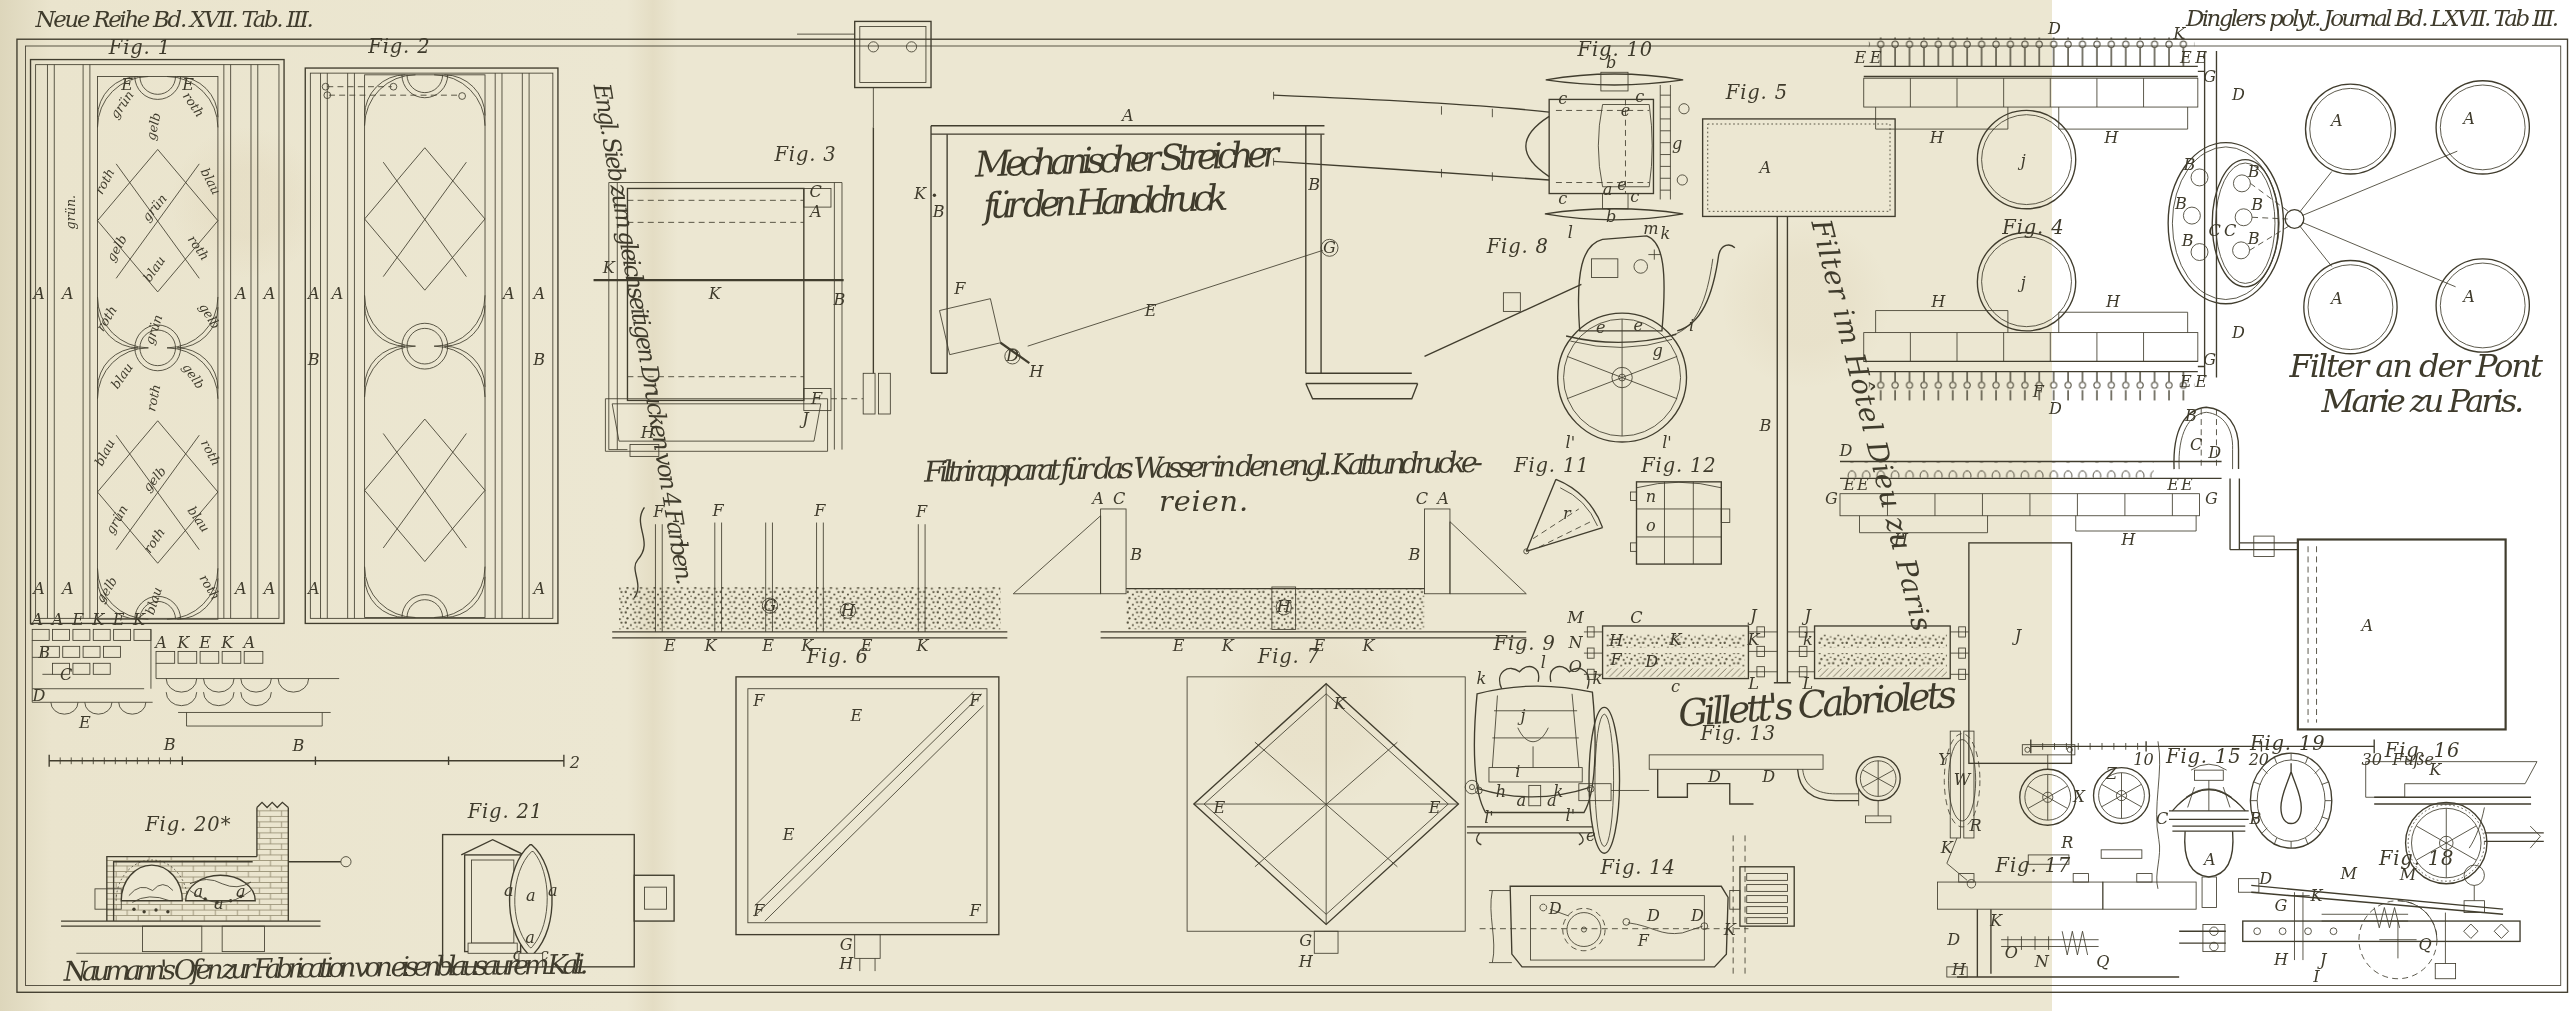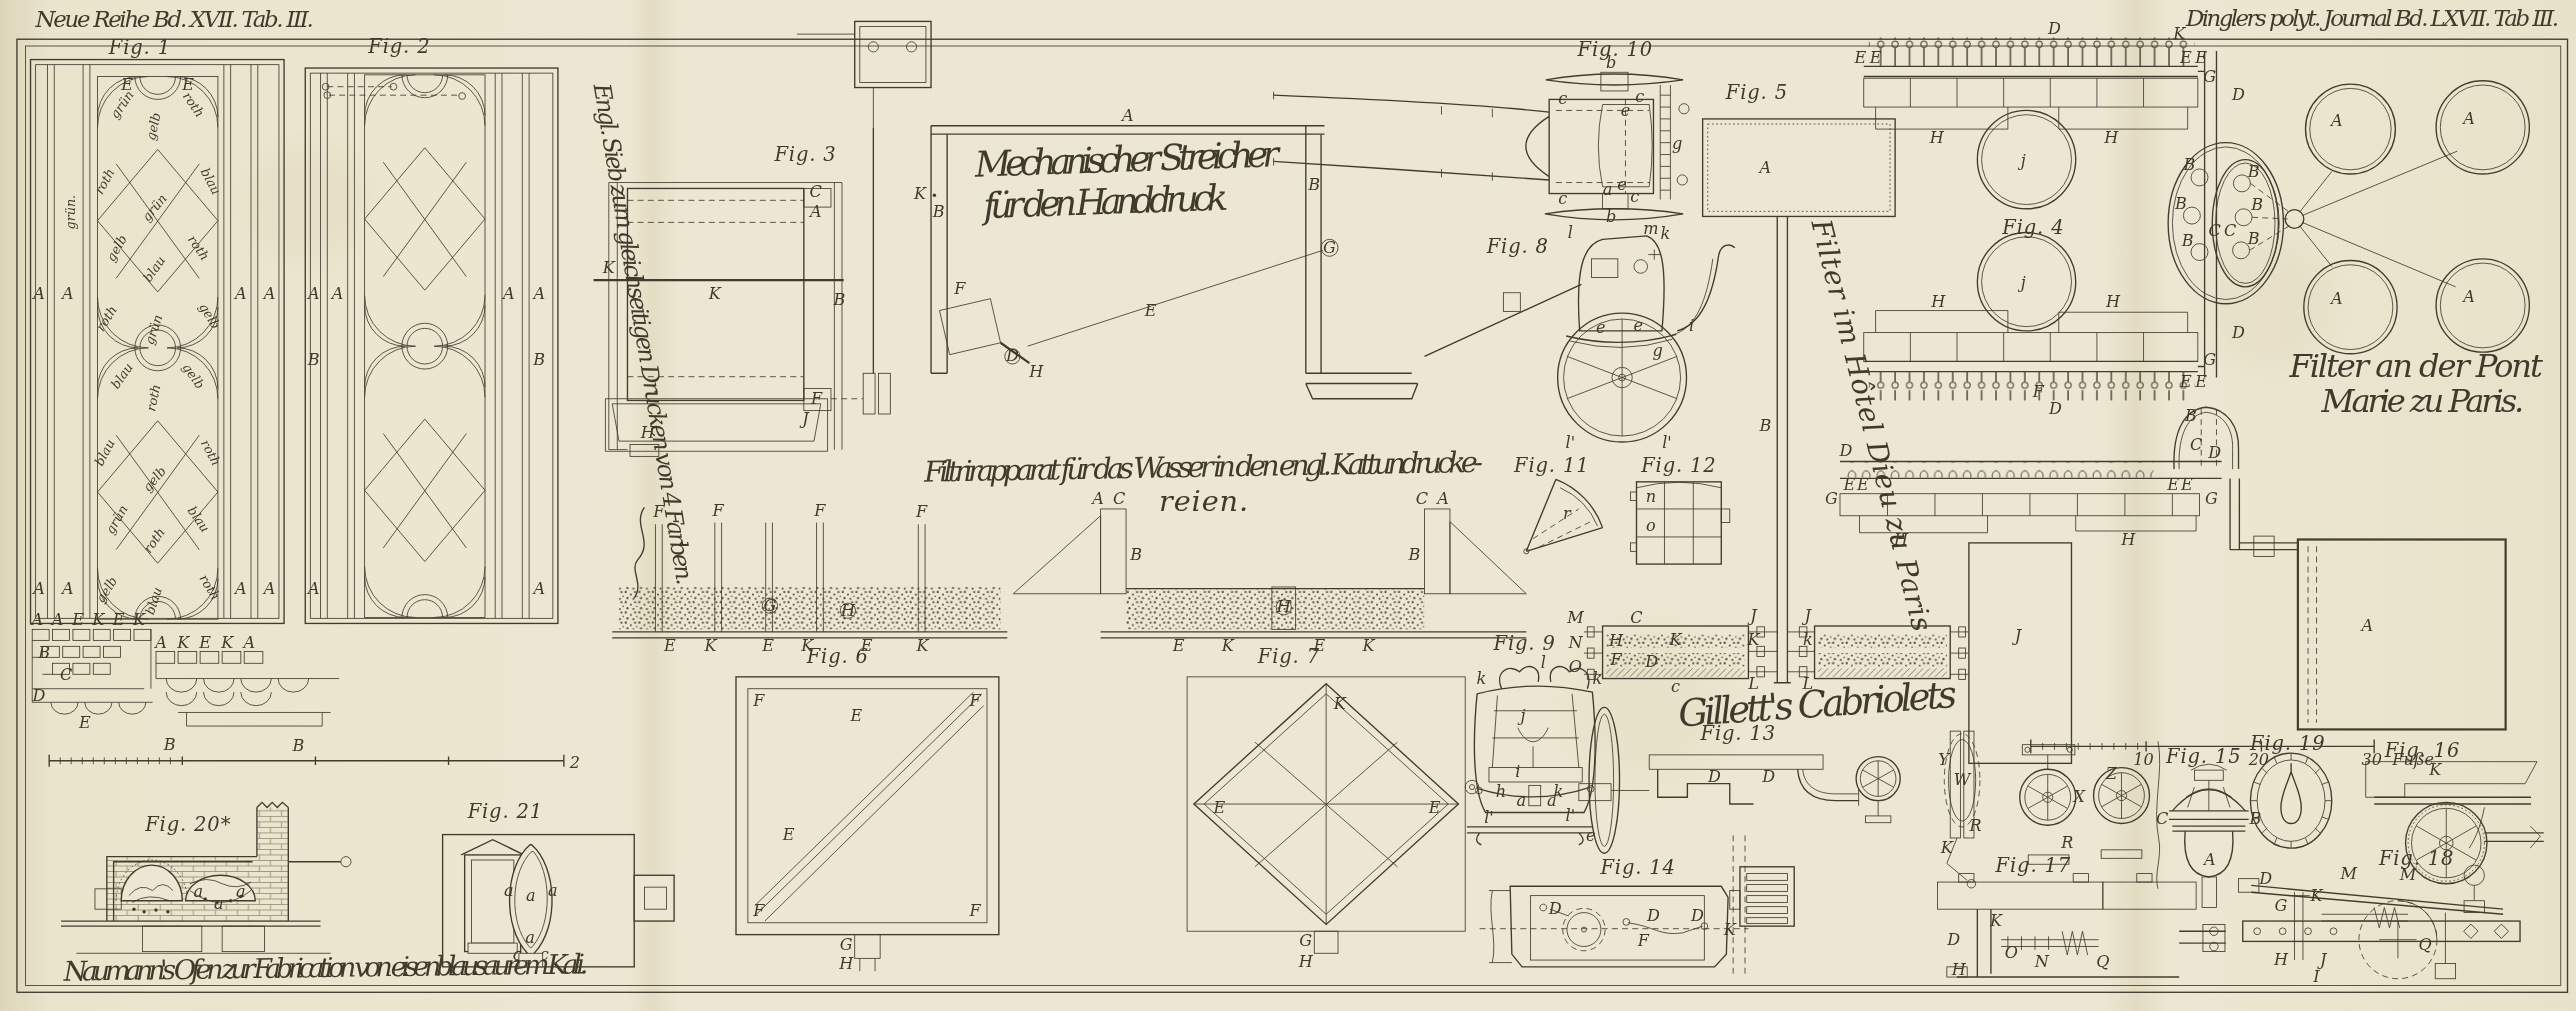--- a/index.html
+++ b/index.html
@@ -1,17 +1,17 @@
 <!DOCTYPE html>
 <html style="font-size:13.6px"><head>
 <meta charset="utf-8">
 <style>
   html,body{margin:0;padding:0;}
   body{width:2576px;height:1012px;overflow:hidden;}
-  .plate{position:relative;width:2576px;height:1012px;
+  .plate{position:relative;width:2052px;height:1012px;
     background:
       radial-gradient(circle at 12% 20%, rgba(170,130,70,.06) 0 34px, transparent 76px),
       radial-gradient(circle at 64% 70%, rgba(170,130,70,.05) 0 51px, transparent 102px),
       radial-gradient(circle at 88% 30%, rgba(160,120,60,.05) 0 42px, transparent 85px),
       linear-gradient(90deg, #ddd6bb 0px, #eae4cd 51px, #ece7d2 627px, #e4ddc4 653px, #ece7d2 678px, #ece7d2 2103px, #e3dcc3 2137px, #ece7d2 2171px, #e8e2ca 2576px),
       #eae4cd;
     font-family:"DejaVu Serif", serif;}
   svg{position:absolute;left:0;top:0;}
   text{fill:#3f3b2c;}
   .k{font-size:19px;font-style:italic;text-anchor:middle;}

